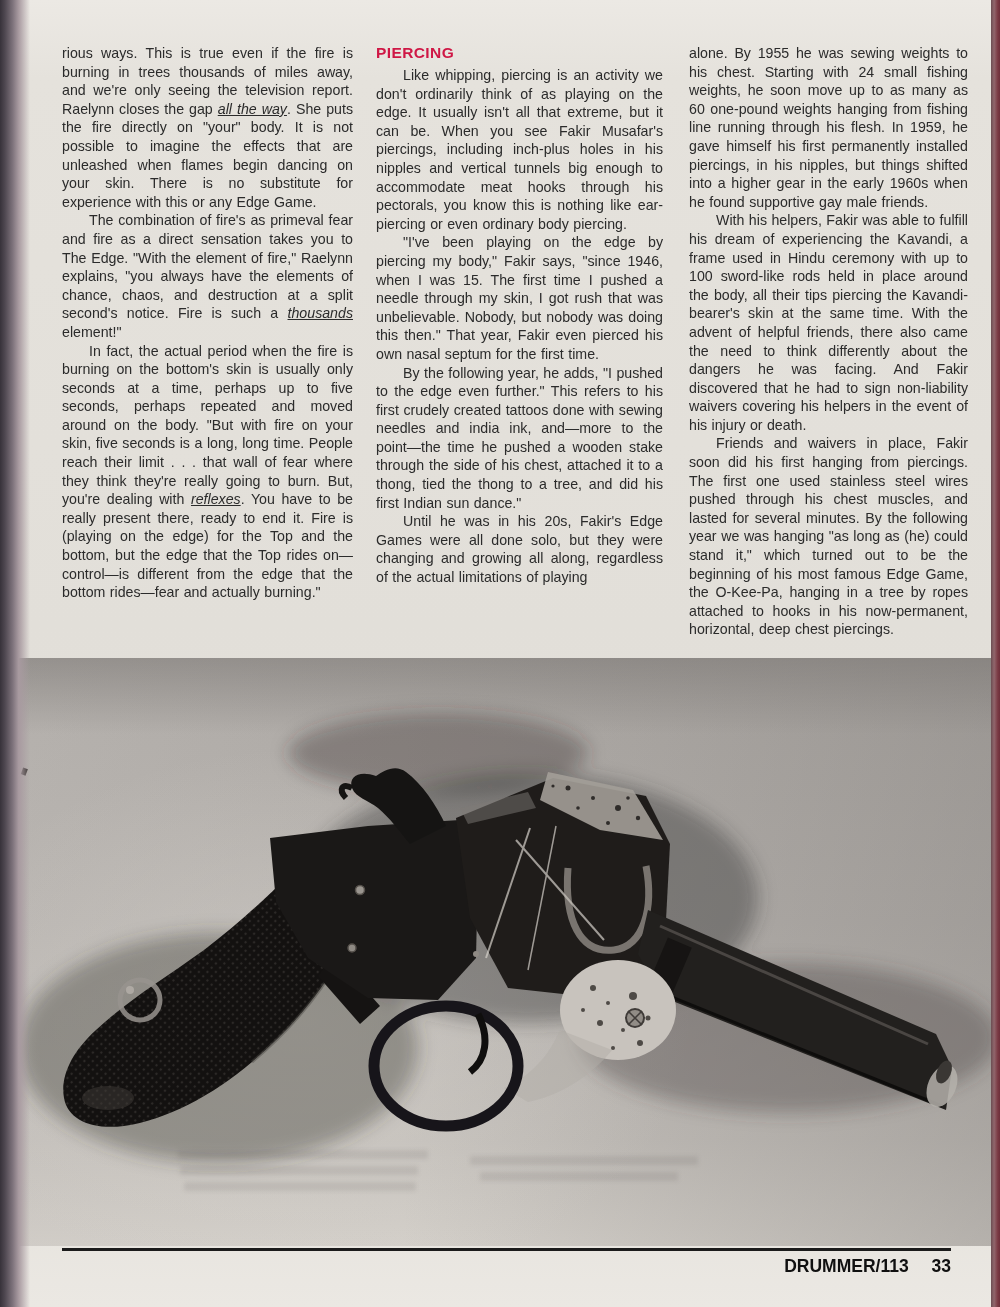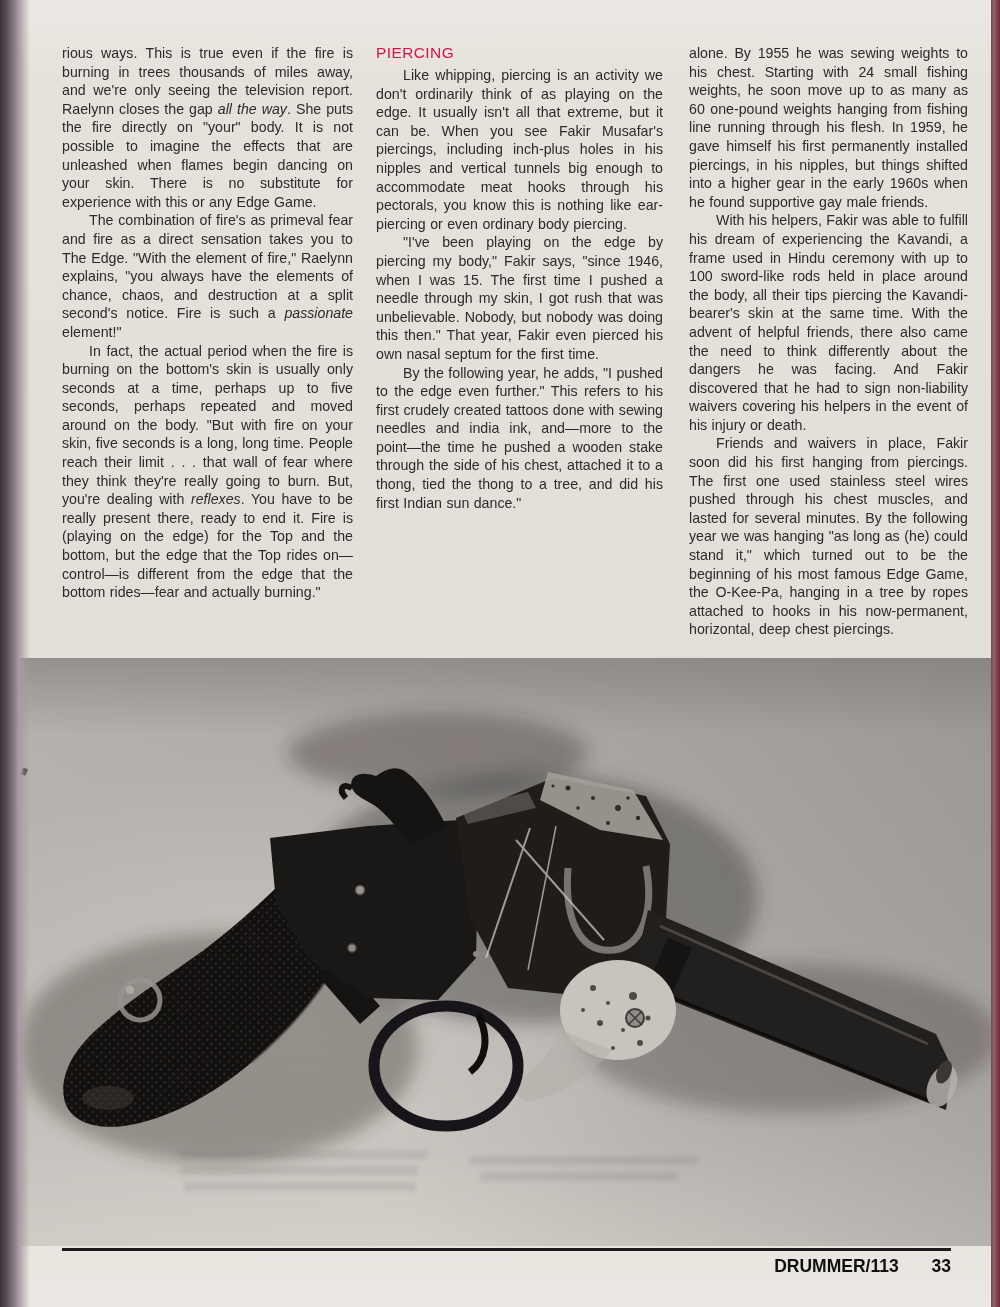--- a/index.html
+++ b/index.html
@@ -14,52 +14,53 @@
         background:linear-gradient(90deg,#6b4d52 0%,#91666c 35%,#7a3a44 75%,#6d2f3a 100%);}
   
   .columns{position:absolute;left:62px;top:44px;width:903px;display:flex;z-index:1;}
   .col{flex:0 0 auto;}
   .col:nth-child(1){width:291px;}
   .col:nth-child(2){width:287px;margin-left:23px;}
   .col:nth-child(3){width:279px;margin-left:26px;}
   .para{margin:0;text-align:justify;font-size:14.2px;line-height:18.6px;color:#2b2b2b;
         word-spacing:0.5px;}
   .para.indent{text-indent:27px;}
-  .para i{font-style:italic;}
-  .heading{margin:0 0 4px 0;font-size:15.5px;line-height:18px;font-weight:normal;letter-spacing:0.4px;}
+  .para i{font-style:italic;text-decoration:underline;}
+  .heading{margin:0 0 4px 0;font-size:15.5px;line-height:18px;font-weight:bold;letter-spacing:0.4px;}
   
   .photo{position:absolute;left:8px;top:658px;width:984px;height:588px;z-index:3;
         background:
           radial-gradient(55% 65% at 30% 62%, rgba(216,212,206,0.50), rgba(216,212,206,0) 72%),
           linear-gradient(180deg, rgba(120,116,113,0.50), rgba(120,116,113,0) 13%),
           linear-gradient(90deg, rgba(200,196,192,0.25), rgba(200,196,192,0) 40%, rgba(118,114,111,0.32) 100%),
           linear-gradient(180deg,#aca8a4 0%,#b5b1ad 45%,#c3bfba 82%,#d3cfc9 100%);}
   .photo svg{position:absolute;left:0;top:0;}
   .bleed{position:absolute;background:rgba(90,87,84,0.13);filter:blur(2px);border-radius:2px;}
   
   .footer-rule{position:absolute;left:62px;top:1248px;width:889px;height:3px;background:#1b1b1b;z-index:4;}
   .footer-text{position:absolute;top:1256px;right:49px;z-index:4;font-weight:bold;font-size:17.5px;color:#101010;}
-  .footer-text .pg{margin-left:28px;}
+  .footer-text .pg{margin-left:18px;}
 </style>
 </head>
 <body>
 
 <div class="page">
 
   <div class="columns" id="columns">
       <div class="col">
         <p class="para"><span>rious ways.  This is true even if the fire is burning in trees thousands of miles away, and we're only seeing the television report.  Raelynn closes the gap </span><i>all the way</i><span>. She puts the fire directly on "your" body. It is not possible to imagine the effects that are unleashed when flames begin dancing on your skin.  There is no substitute for experience with this or any Edge Game.</span></p>
-        <p class="para indent"><span>The combination of fire's as primeval fear and fire as a direct sensation takes you to The Edge.  "With the element of fire," Raelynn explains, "you always have the elements of chance, chaos, and destruction at a split second's notice.  Fire is such a </span><i>passionate</i><span> element!"</span></p>
+        <p class="para indent"><span>The combination of fire's as primeval fear and fire as a direct sensation takes you to The Edge.  "With the element of fire," Raelynn explains, "you always have the elements of chance, chaos, and destruction at a split second's notice.  Fire is such a </span><i>thousands</i><span> element!"</span></p>
         <p class="para indent"><span>In fact, the actual period when the fire is burning on the bottom's skin is usually only seconds at a time, perhaps up to five seconds, perhaps repeated and moved around on the body. "But with fire on your skin, five seconds is a long, long time. People reach their limit . . . that wall of fear where they think they're really going to burn.  But, you're dealing with </span><i>reflexes</i><span>.  You have to be really present there, ready to end it.  Fire is (playing on the edge) for the Top and the bottom, but the edge that the Top rides on—control—is different from the edge that the bottom rides—fear and actually burning."</span></p>
       </div>
       <div class="col">
         <h2 class="heading" style="color: rgb(207, 23, 69);">PIERCING</h2>
         <p class="para indent"><span>Like whipping, piercing is an activity we don't ordinarily think of as playing on the edge.  It usually isn't all that extreme, but it can be.  When you see Fakir Musafar's piercings, including inch-plus holes in his nipples and vertical tunnels big enough to accommodate meat hooks through his pectorals, you know this is nothing like ear-piercing or even ordinary body piercing.</span></p>
         <p class="para indent"><span>"I've been playing on the edge by piercing my body," Fakir says, "since 1946, when I was 15.  The first time I pushed  a needle through my skin, I got rush that was unbelievable.  Nobody, but nobody was doing this then."  That year, Fakir even pierced his own nasal septum for the first time.</span></p>
         <p class="para indent"><span>By the following year, he adds, "I pushed to the edge even further."  This refers to his first crudely created tattoos done with sewing needles and india ink, and—more to the point—the time he pushed a wooden stake through the side of his chest, attached it to a thong, tied the thong to a tree, and did his first Indian sun  dance."</span></p>
+        <p class="para indent"><span>Until he was in his 20s, Fakir's Edge Games were all done solo, but they were changing and growing all along, regardless of the actual limitations of playing</span></p>
       </div>
       <div class="col">
         <p class="para"><span>alone. By 1955 he was sewing weights to his chest.  Starting with 24 small fishing weights, he soon move up to as many as 60 one-pound weights hanging from fishing line running through his flesh.  In 1959, he gave himself his first permanently installed piercings, in his nipples, but things shifted into a higher gear in the early 1960s when he found supportive gay male friends.</span></p>
         <p class="para indent"><span>With his helpers, Fakir was able to fulfill his dream of experiencing the Kavandi, a frame used in Hindu ceremony with up to 100 sword-like rods held in place around the body, all their tips piercing the Kavandi-bearer's skin at the same time.  With the advent of helpful friends, there also came the need to think differently about the dangers he was facing. And Fakir discovered that he had to sign non-liability waivers covering his helpers in the event of his injury or death.</span></p>
         <p class="para indent"><span>Friends and waivers in place, Fakir soon did his first hanging from piercings. The first one used stainless steel wires pushed through his chest muscles, and lasted for several minutes.  By the following year we was hanging "as long as (he) could stand it," which turned out to be the beginning of his most famous Edge Game, the O-Kee-Pa, hanging in a tree by ropes attached to hooks in his now-permanent, horizontal, deep chest piercings.</span></p>
       </div>
     </div>
 
   <div class="photo" role="img" aria-label="Black-and-white photograph of a worn top-break revolver lying flat, barrel pointing right">
     <svg viewBox="0 0 984 588" width="984" height="588">

